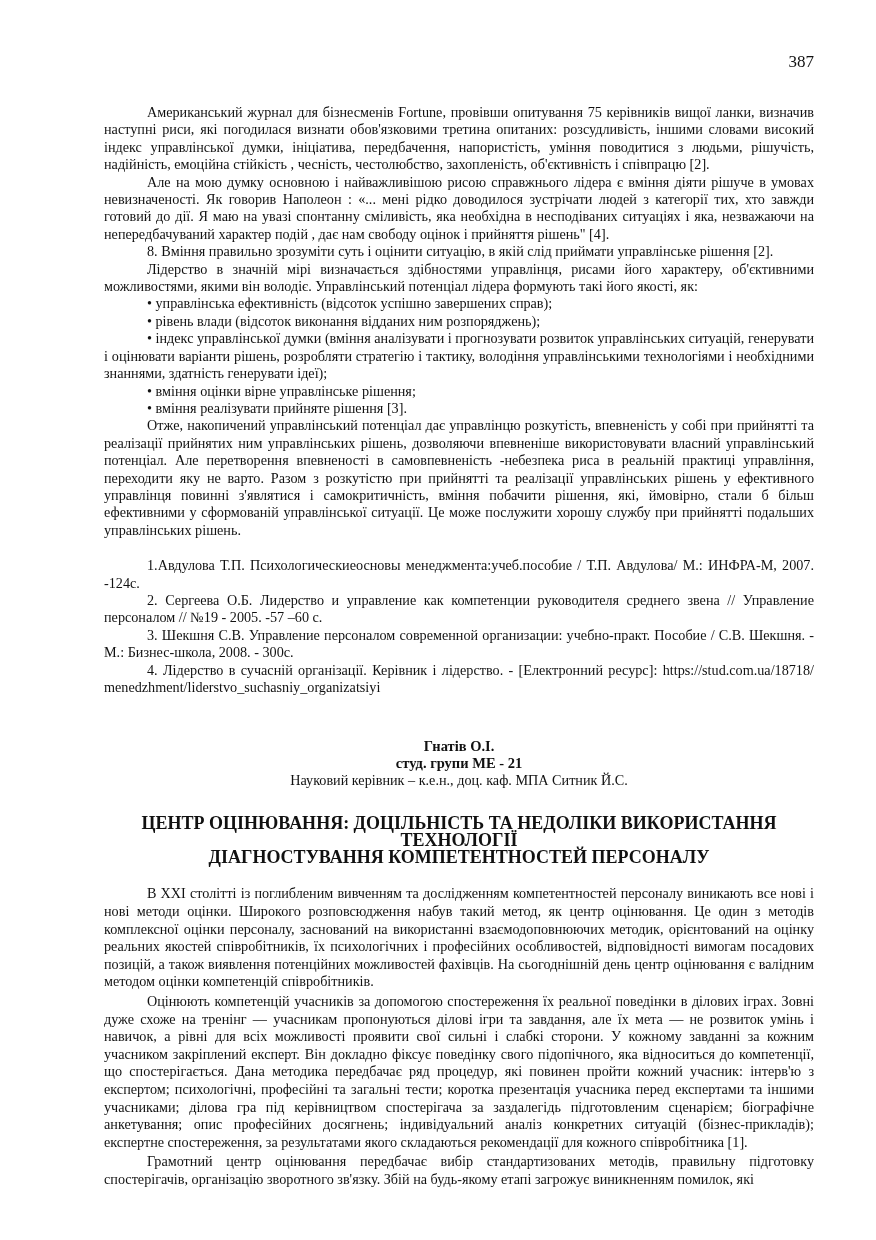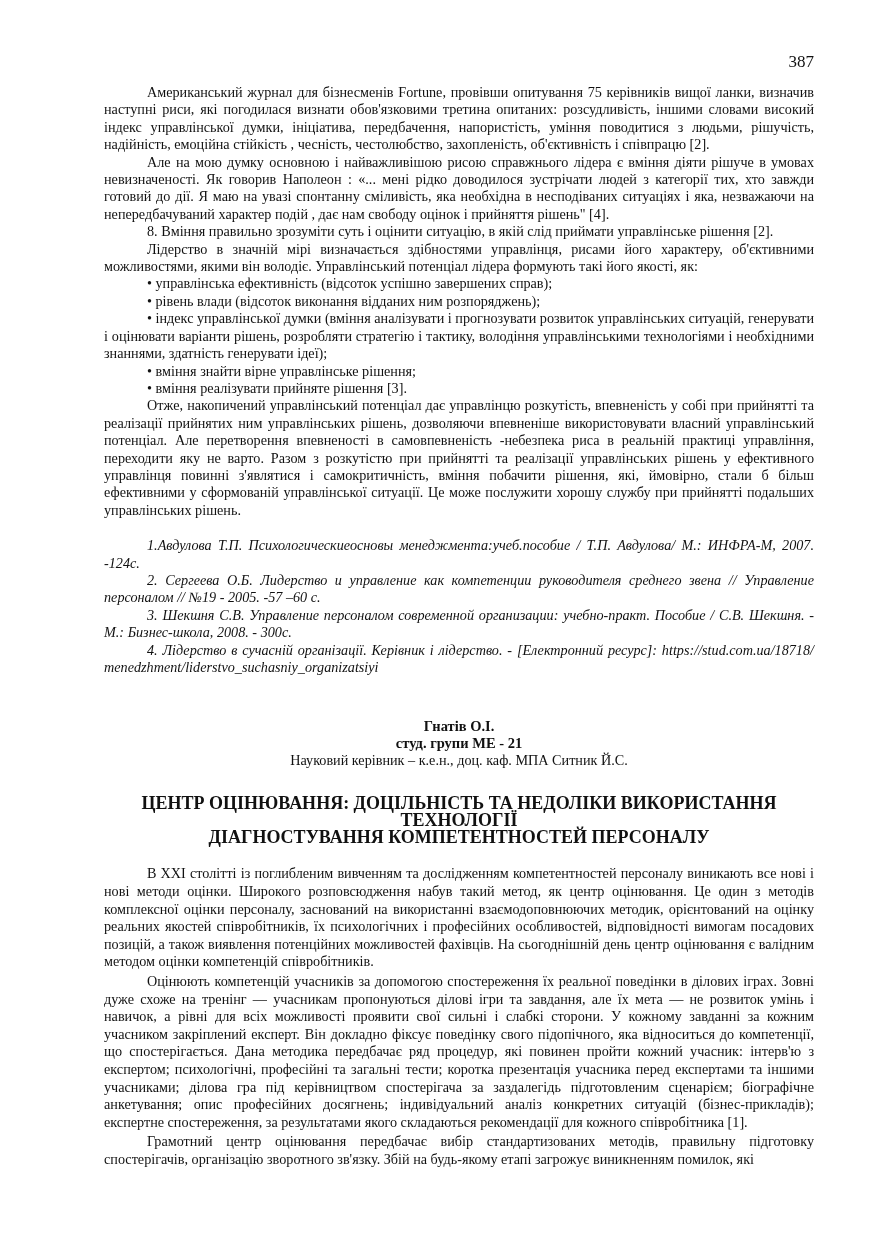--- a/index.html
+++ b/index.html
@@ -1,24 +1,24 @@
 <!DOCTYPE html>
 <html><head>
 <meta charset="utf-8">
 <style>
   html, body { margin: 0; padding: 0; background: #ffffff; }
   body { width: 876px; height: 1240px; position: relative; overflow: hidden;
          font-family: "Liberation Serif", "DejaVu Serif", serif; color: #111; }
   .page-number { position: absolute; top: 52px; right: 62px; font-size: 17px; }
-  .content { position: absolute; left: 104px; width: 710px; top: 84px; }
+  .content { position: absolute; left: 104px; width: 710px; top: 104px; }
   p { margin: 0; font-size: 14.2px; line-height: 17.4px; text-align: justify; }
   .indent { text-indent: 43px; }
   .list-item { text-indent: 43px; }
   .refs { margin-top: 18px; }
-  .refs p { font-style: italic; }
+  .refs p { }
   .author-block { margin-top: 42px; text-align: center; }
   .author-name, .author-group { font-weight: bold; font-size: 14.5px; line-height: 17px;
          font-family: "Liberation Serif", serif; }
   .supervisor { font-size: 14.2px; line-height: 17px; }
   .article-title { margin-top: 26px; text-align: center; font-weight: bold; font-size: 18px; line-height: 17px; }
   .section-body { margin-top: 19px; }
   .section-body p { line-height: 17.6px; }
   .section-body p + p { margin-top: 2px; }
 </style>
 </head>
@@ -27,21 +27,21 @@
 <div class="page-number">387</div>
 
 <div class="content">
   <p class="indent">Американський журнал для бізнесменів Fortune, провівши опитування 75 керівників вищої ланки, визначив наступні риси, які погодилася визнати обов'язковими третина опитаних: розсудливість, іншими словами високий індекс управлінської думки, ініціатива, передбачення, напористість, уміння поводитися з людьми, рішучість, надійність, емоційна стійкість , чесність, честолюбство, захопленість, об'єктивність і співпрацю [2].</p>
   <p class="indent">Але на мою думку основною і найважливішою рисою справжнього лідера є вміння діяти рішуче в умовах невизначеності. Як говорив Наполеон : «... мені рідко доводилося зустрічати людей з категорії тих, хто завжди готовий до дії. Я маю на увазі спонтанну сміливість, яка необхідна в несподіваних ситуаціях і яка, незважаючи на непередбачуваний характер подій , дає нам свободу оцінок і прийняття рішень" [4].</p>
   <p class="list-item">8.  Вміння правильно зрозуміти суть і оцінити ситуацію, в якій слід приймати  управлінське рішення [2].</p>
   <p class="indent">Лідерство в значній мірі визначається здібностями управлінця, рисами його характеру, об'єктивними можливостями, якими він володіє. Управлінський потенціал лідера формують такі його якості, як:</p>
   <p class="list-item">• управлінська ефективність (відсоток успішно завершених справ);</p>
   <p class="list-item">• рівень влади (відсоток виконання відданих ним розпоряджень);</p>
   <p class="list-item">• індекс управлінської думки (вміння аналізувати і прогнозувати розвиток управлінських ситуацій, генерувати і оцінювати варіанти рішень, розробляти стратегію і тактику, володіння управлінськими технологіями і необхідними знаннями, здатність генерувати ідеї);</p>
-  <p class="list-item">• вміння знайти вірне управлінське рішення;</p>
+  <p class="list-item">• вміння оцінки вірне управлінське рішення;</p>
   <p class="list-item">• вміння реалізувати прийняте рішення [3].</p>
   <p class="indent">Отже, накопичений управлінський потенціал дає управлінцю розкутість, впевненість у собі при прийнятті та реалізації прийнятих ним управлінських рішень, дозволяючи впевненіше використовувати власний управлінський потенціал. Але перетворення впевненості в самовпевненість -небезпека риса в реальній практиці управління, переходити яку не варто. Разом з розкутістю при прийнятті та реалізації управлінських рішень у ефективного управлінця повинні з'являтися і самокритичність, вміння побачити рішення, які, ймовірно, стали б більш ефективними у сформованій управлінської ситуації. Це може послужити хорошу службу при прийнятті подальших управлінських рішень.</p>
 
   <div class="refs">
     <p class="indent">1.Авдулова Т.П. Психологическиеосновы менеджмента:учеб.пособие / Т.П. Авдулова/ М.: ИНФРА-М, 2007. -124с.</p>
     <p class="indent">2. Сергеева О.Б. Лидерство и управление как компетенции руководителя среднего звена // Управление персоналом // №19 - 2005. -57 –60 с.</p>
     <p class="indent">3. Шекшня С.В. Управление персоналом современной организации: учебно-практ. Пособие / С.В. Шекшня. - М.: Бизнес-школа, 2008. - 300с.</p>
     <p class="indent">4. Лідерство в сучасній організації. Керівник і лідерство. - [Електронний ресурс]: https://stud.com.ua/18718/ menedzhment/liderstvo_suchasniy_organizatsiyi</p>
   </div>
 

